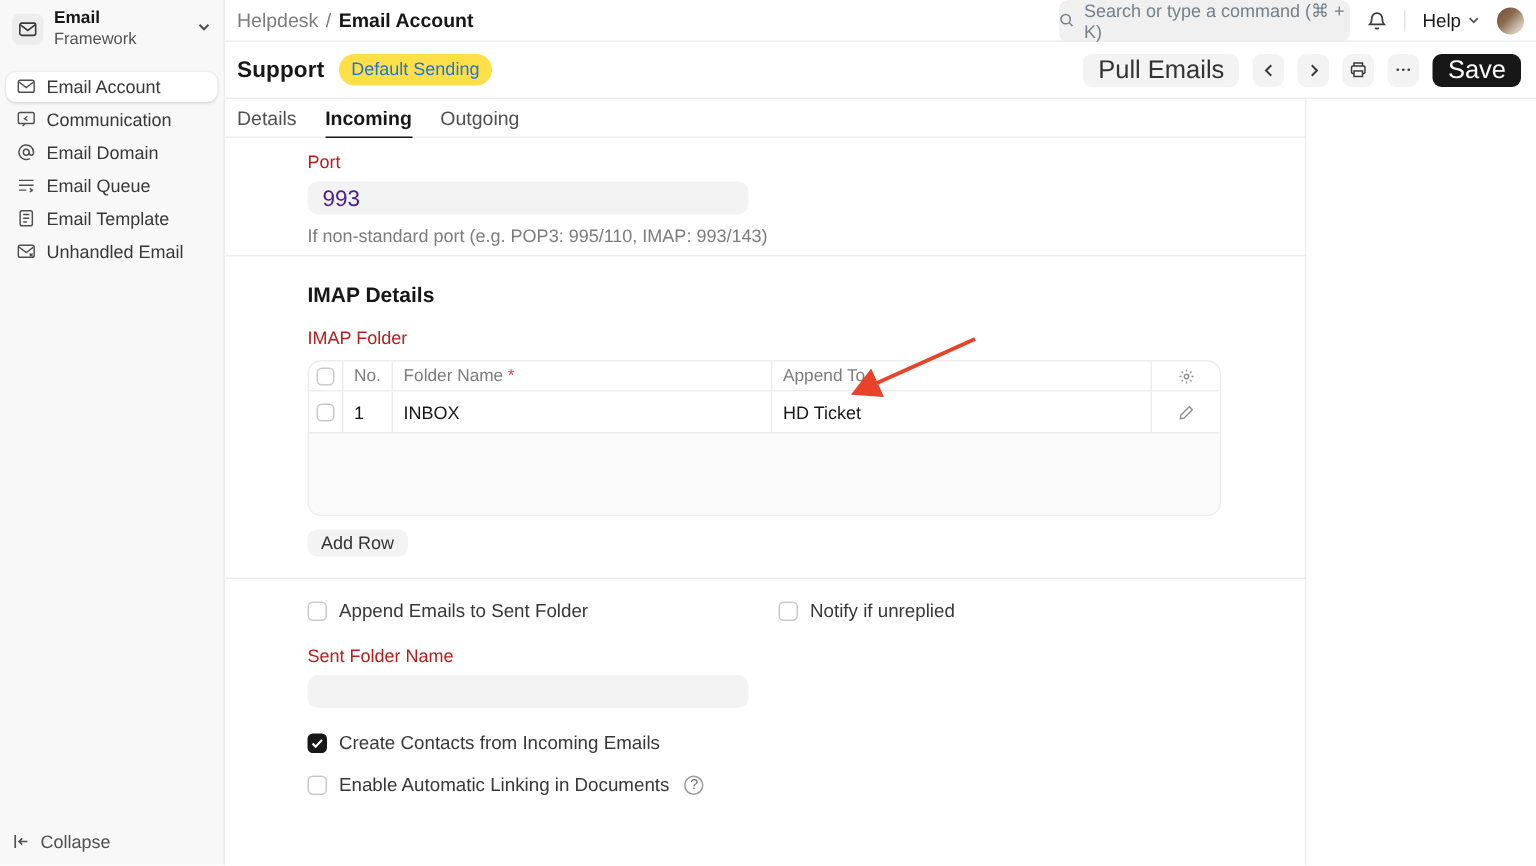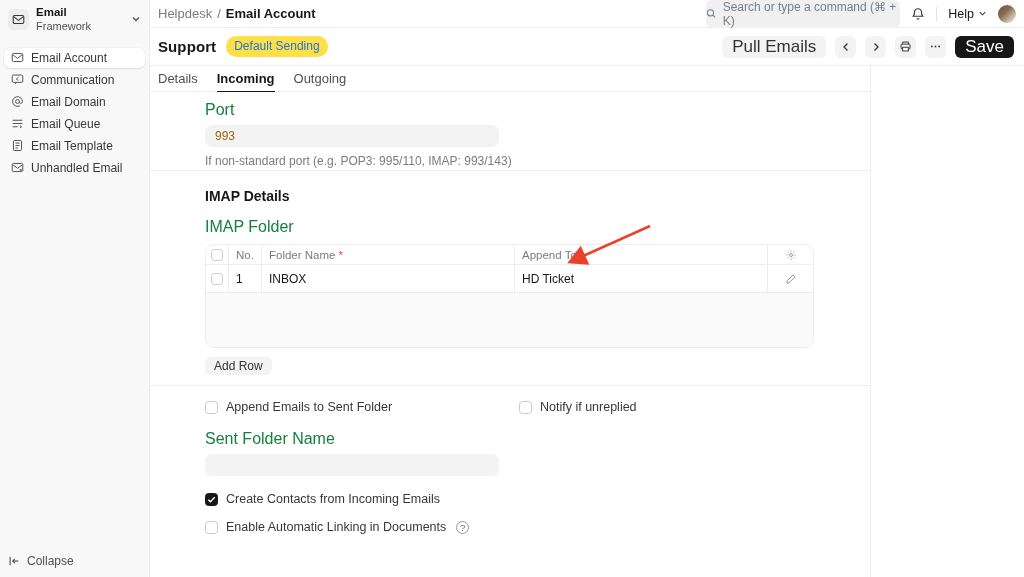--- a/index.html
+++ b/index.html
@@ -63,23 +63,23 @@
     padding-left:8px; }
   .tab { font-size:13px; color:#505050; display:flex; align-items:center; margin-right:19px;
     cursor:pointer; border-bottom:1px solid transparent; margin-bottom:-1px; }
   .tab.active { color:#171717; font-weight:600; border-bottom:1px solid #171717; }
 
   .section { padding-left:55px; padding-right:16px; border-bottom:1px solid #ededed; }
   .sec-port { height:79px; padding-top:9px; }
   .sec-imap { height:215px; }
   .sec-doc { height:180px; }
 
-  .field-label { font-size:16px; color:#15803d; }
+  .field-label { font-size:12px; color:#b91c1c; }
   .text-input { display:block; width:294px; height:22px; background:#f3f3f3; border:none;
-    border-radius:7px; font-size:12px; color:#a16207; padding:0 10px; font-family:inherit;
+    border-radius:7px; font-size:15px; color:#4c1d95; padding:0 10px; font-family:inherit;
     margin-top:6px; outline:none; }
   .help-text { font-size:12px; color:#7c7c7c; margin-top:7px; }
 
   .sec-h { font-size:14px; font-weight:700; color:#171717; }
   .sec-imap .sec-h { padding-top:17px; }
   .sec-imap .field-label { margin-top:14px; }
 
   
   .grid-table { width:609px; margin-top:8px; border:1px solid #ededed; border-radius:9px;
     background:#fff; overflow:hidden; }

